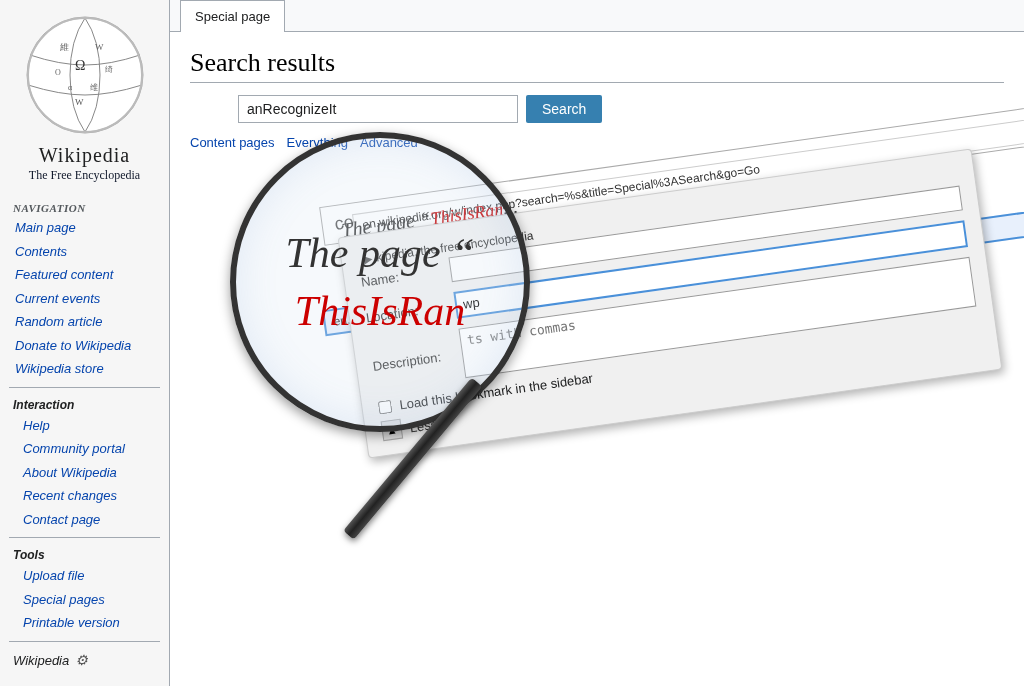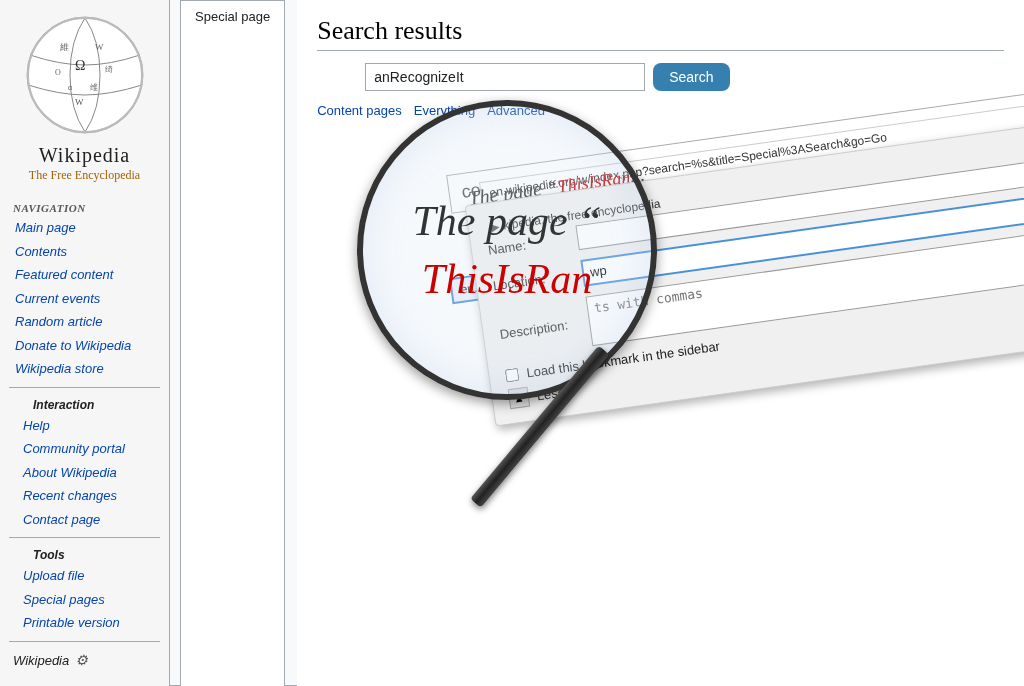--- a/index.html
+++ b/index.html
@@ -41,21 +41,21 @@
       font-size: 20px;
       font-weight: normal;
       letter-spacing: 1px;
       color: #202122;
       display: block;
       text-align: center;
     }
 
     #logo-subtitle {
       font-size: 12px;
-      color: #a16207;
+      color: #0f172a;
       display: block;
       text-align: center;
       margin-top: 1px;
     }
 
     #sidebar-nav {
       width: 100%;
       padding: 8px 1px;
       font-style: italic;
     }
@@ -88,21 +88,20 @@
       border-top: 1px solid #a2a9b1;
       margin: 6px 8px;
     }
 
     .section-header {
       font-size: 12px;
       font-weight: bold;
       color: #202122;
       padding: 4px 12px 2px;
       font-family: sans-serif;
-      margin-left: 20px;
     }
 
     .languages-row {
       display: flex;
       align-items: center;
       padding: 4px 12px;
     }
 
     .languages-label {
       font-size: 13px;
@@ -114,20 +113,21 @@
       margin-left: 6px;
       font-size: 14px;
       color: #555;
       cursor: pointer;
     }
 
     
     #main {
       flex: 1;
       display: flex;
+      flex-direction: column;
       background: #fff;
       overflow: hidden;
     }
 
     #tab-bar {
       display: flex;
       border-bottom: 1px solid #a2a9b1;
       background: #f8f9fa;
       padding: 0 10px;
     }
@@ -195,21 +195,21 @@
     }
 
     #search-button {
       background: #3680b0;
       color: #fff;
       border: none;
       padding: 6px 16px;
       font-size: 14px;
       font-family: sans-serif;
       cursor: pointer;
-      border-radius: 8px;
+      border-radius: 2px;
     }
 
     .search-sub-links {
       display: flex;
       gap: 12px;
       margin-top: 8px;
     }
 
     .search-sub-link {
       font-size: 13px;

